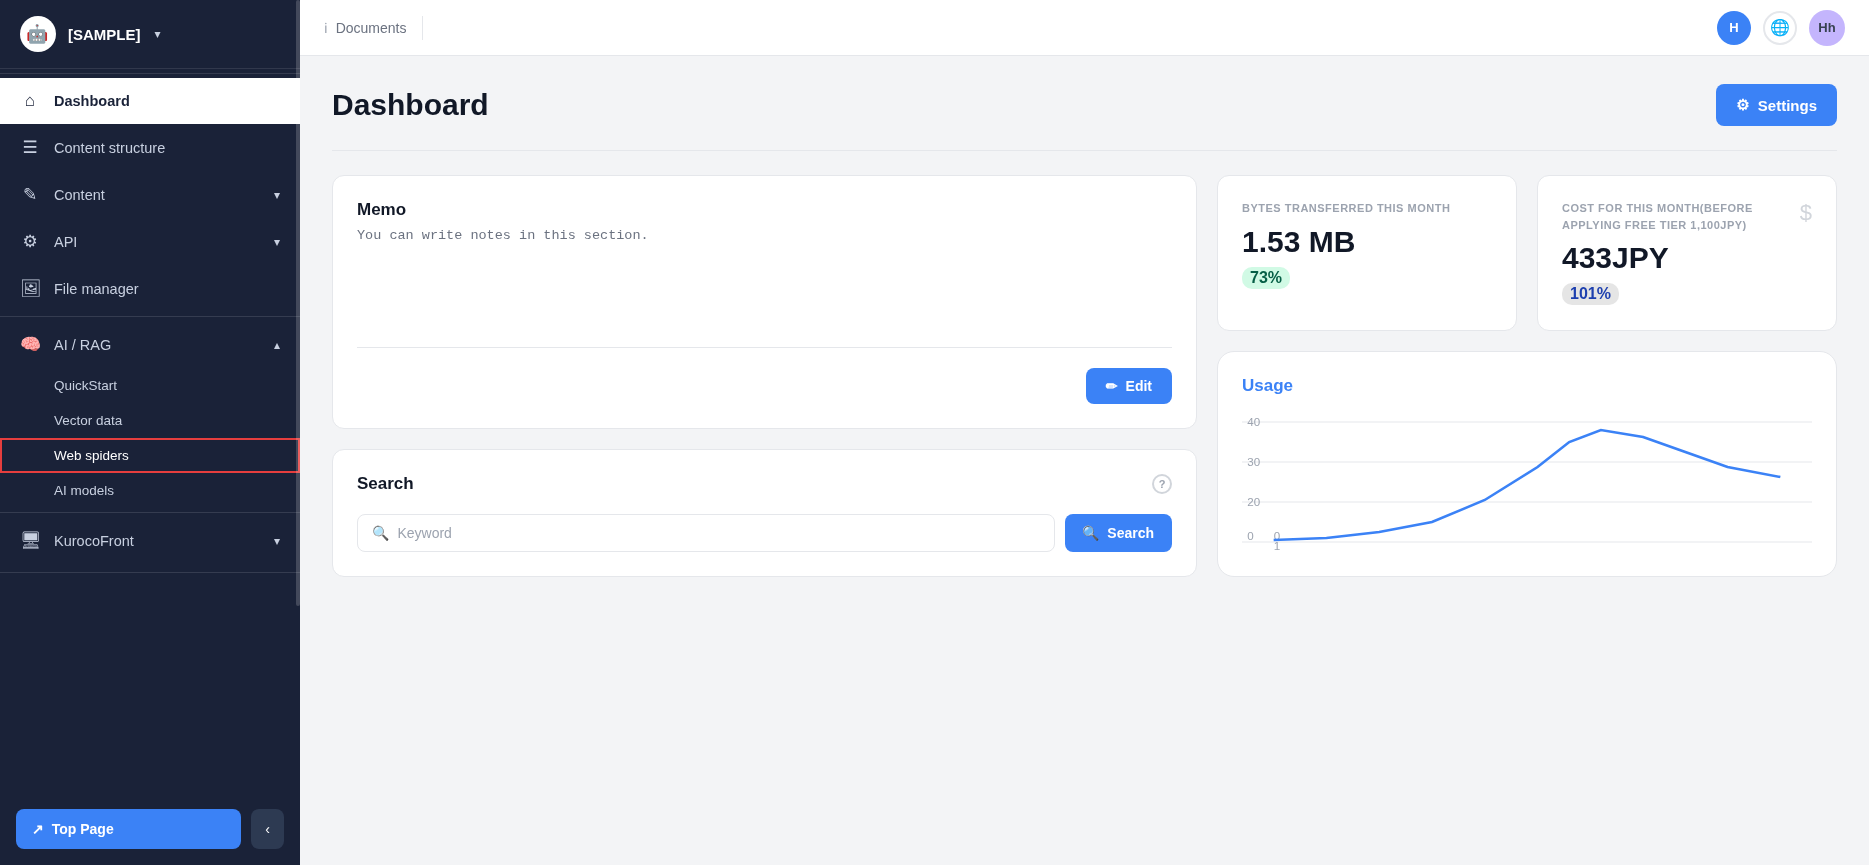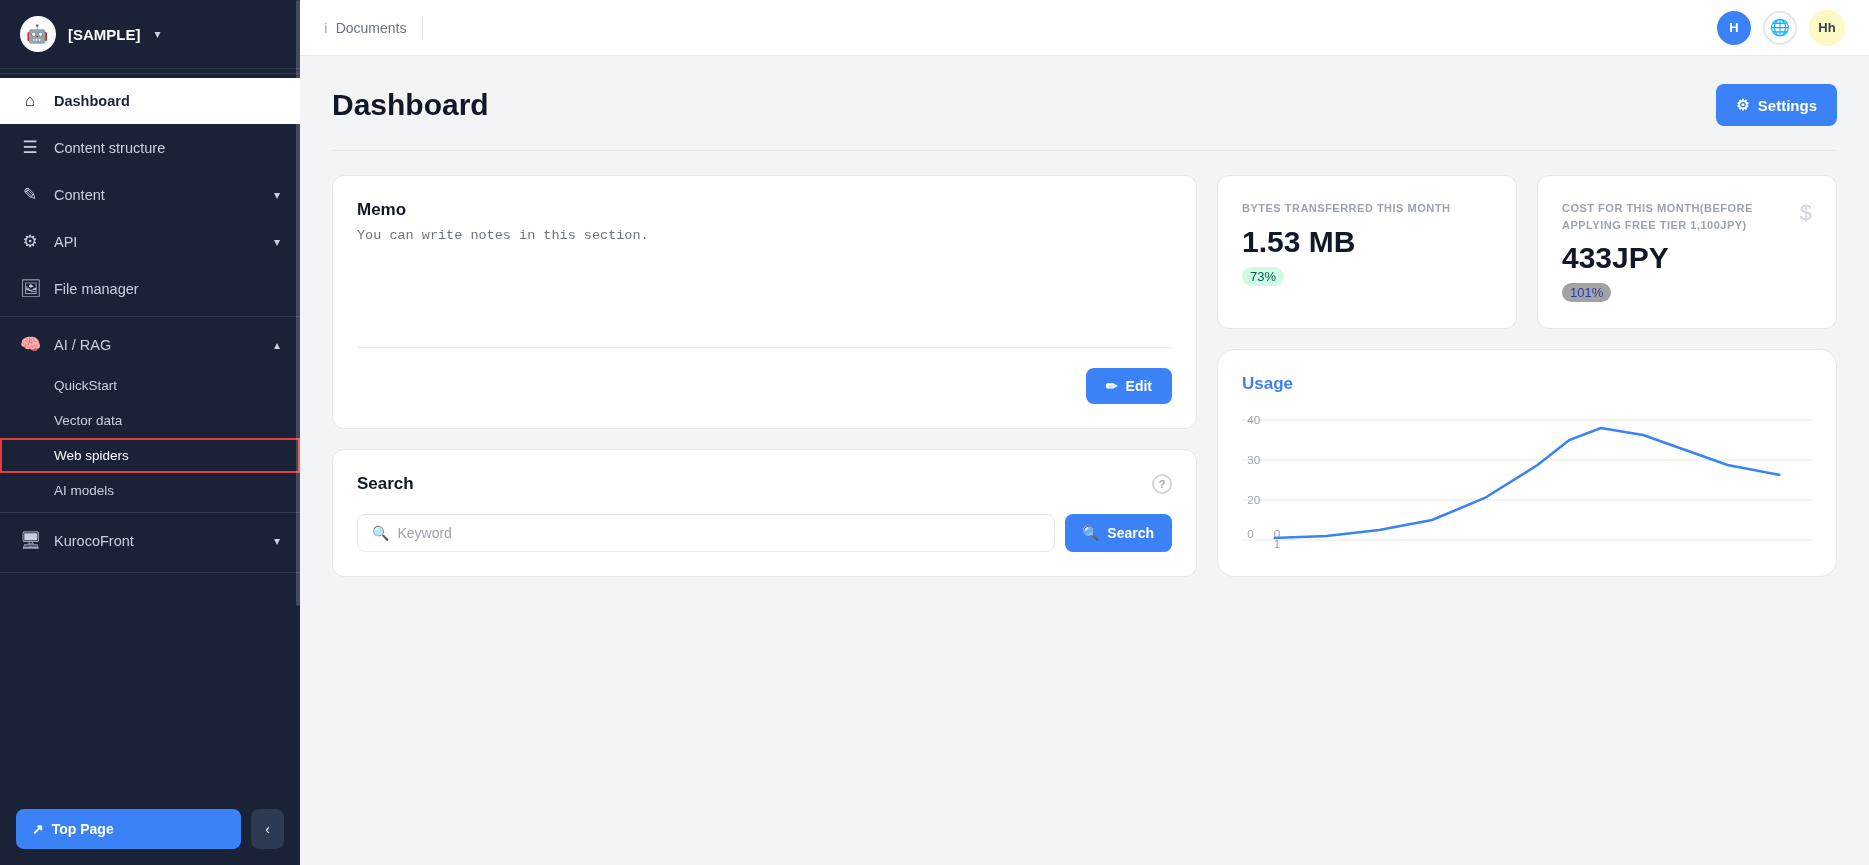--- a/index.html
+++ b/index.html
@@ -158,21 +158,21 @@
       width: 34px; height: 34px;
       border: 2px solid #e5e7eb;
       border-radius: 50%;
       display: flex; align-items: center; justify-content: center;
       color: #6b7280;
       font-size: 16px;
       cursor: pointer;
     }
     .topbar-avatar {
       width: 36px; height: 36px;
-      background: #fef9c3;
+      background: #c4b5fd;
       border-radius: 50%;
       display: flex; align-items: center; justify-content: center;
       color: #374151;
       font-size: 13px;
       font-weight: 700;
       cursor: pointer;
     }
 
     
     #content {
@@ -284,25 +284,25 @@
     .stat-value {
       font-size: 30px;
       font-weight: 700;
       color: #111827;
       margin-bottom: 8px;
     }
     .stat-badge {
       display: inline-block;
       padding: 2px 8px;
       border-radius: 10px;
-      font-size: 13px;
-      font-weight: 400;
+      font-size: 16px;
+      font-weight: 700;
     }
     .badge-green { background: #d1fae5; color: #065f46; }
-    .badge-blue { background: #a3a3a3; color: #1e40af; }
+    .badge-blue { background: #e5e5e5; color: #1e40af; }
 
     .cost-icon {
       position: absolute;
       right: 24px;
       top: 24px;
       font-size: 22px;
       color: #d1d5db;
     }
 
     #usage-card h3 {

